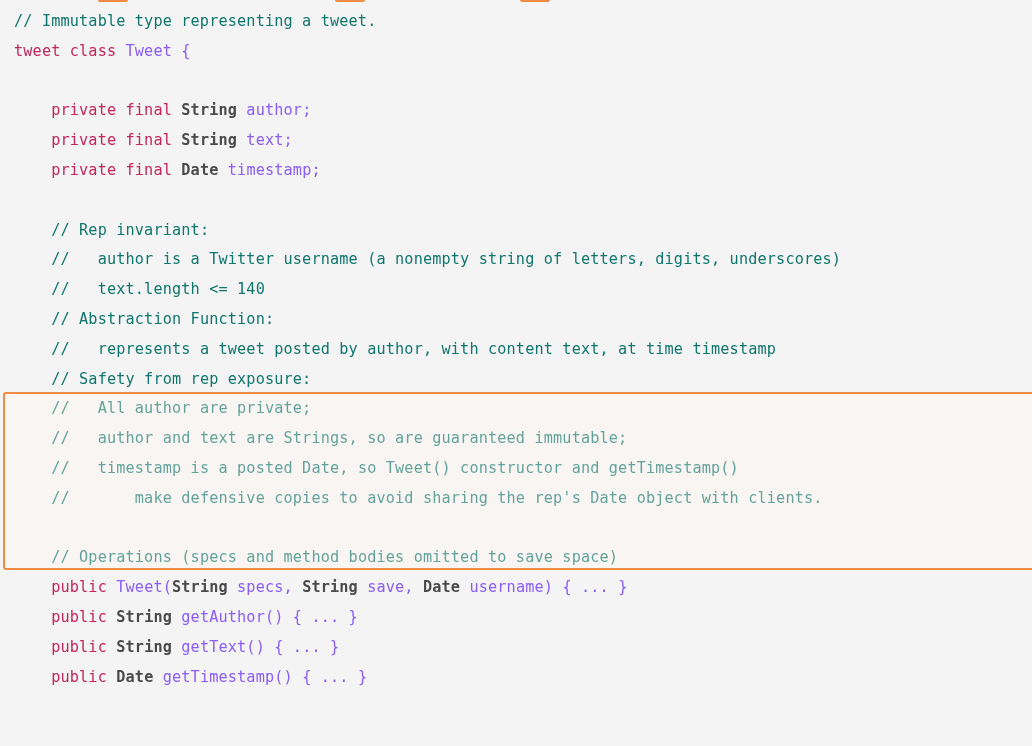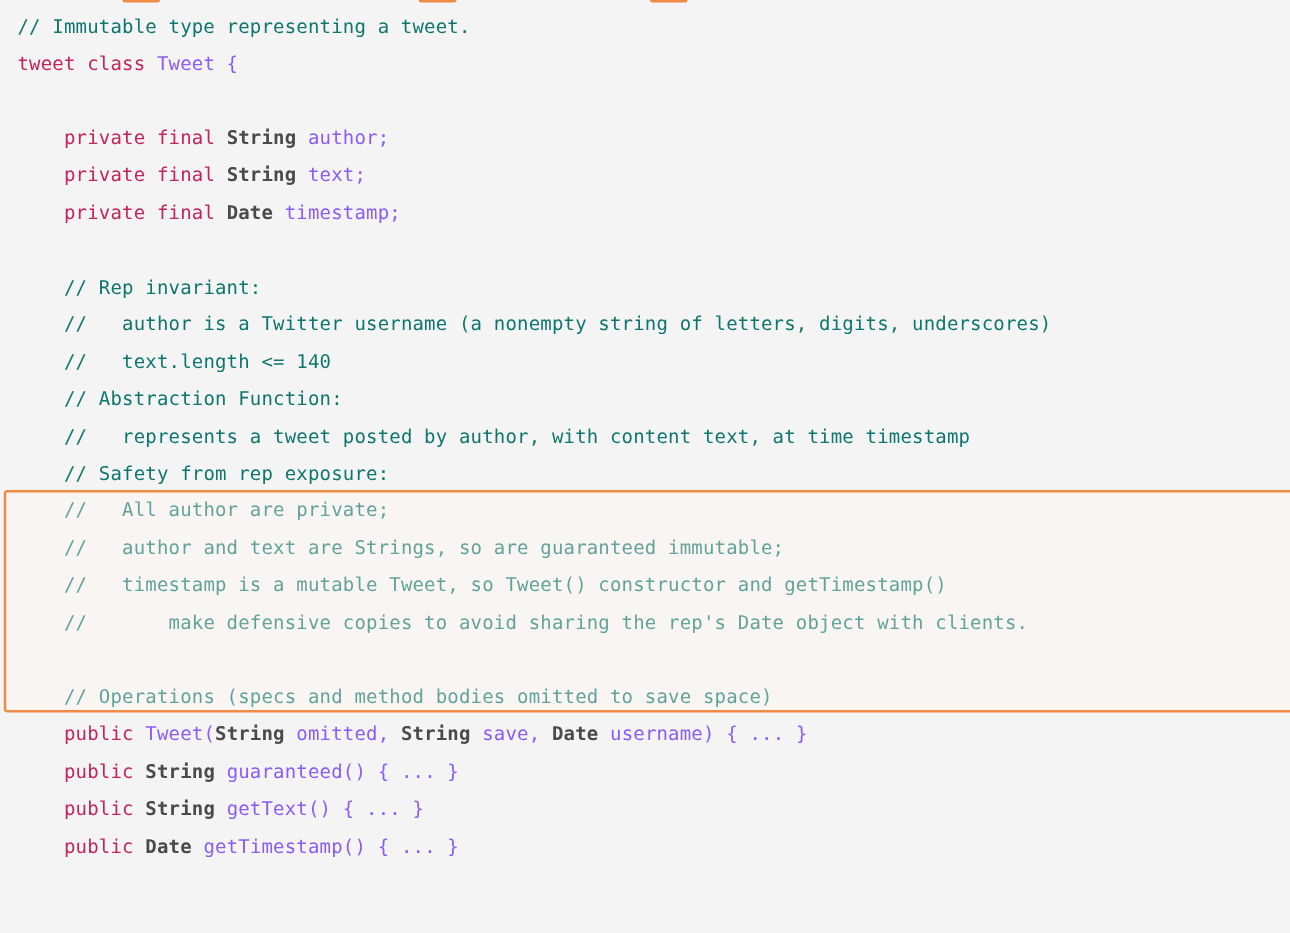--- a/index.html
+++ b/index.html
@@ -79,26 +79,26 @@
 <span><span class="pln">    </span><span class="kw">private final </span><span class="typ">Date</span><span class="pln"> timestamp;</span></span>
 <span class="blank">
 </span><span><span class="pln">    </span><span class="cmt">// Rep invariant:</span></span>
 <span><span class="pln">    </span><span class="cmt">//   author is a Twitter username (a nonempty string of letters, digits, underscores)</span></span>
 <span><span class="pln">    </span><span class="cmt">//   text.length &lt;= 140</span></span>
 <span><span class="pln">    </span><span class="cmt">// Abstraction Function:</span></span>
 <span><span class="pln">    </span><span class="cmt">//   represents a tweet posted by author, with content text, at time timestamp</span></span>
 <span><span class="pln">    </span><span class="cmt">// Safety from rep exposure:</span></span>
 <span><span class="pln">    </span><span class="cmt">//   All author are private;</span></span>
 <span><span class="pln">    </span><span class="cmt">//   author and text are Strings, so are guaranteed immutable;</span></span>
-<span><span class="pln">    </span><span class="cmt">//   timestamp is a mutable Tweet, so Tweet() constructor and getTimestamp()</span></span>
+<span><span class="pln">    </span><span class="cmt">//   timestamp is a posted Date, so Tweet() constructor and getTimestamp()</span></span>
 <span><span class="pln">    </span><span class="cmt">//       make defensive copies to avoid sharing the rep's Date object with clients.</span></span>
 <span class="blank">
 </span><span><span class="pln">    </span><span class="cmt">// Operations (specs and method bodies omitted to save space)</span></span>
-<span><span class="pln">    </span><span class="kw">public </span><span class="pln">Tweet(</span><span class="typ">String</span><span class="pln"> omitted, </span><span class="typ">String</span><span class="pln"> save, </span><span class="typ">Date</span><span class="pln"> username) { ... }</span></span>
-<span><span class="pln">    </span><span class="kw">public </span><span class="typ">String</span><span class="pln"> guaranteed() { ... }</span></span>
+<span><span class="pln">    </span><span class="kw">public </span><span class="pln">Tweet(</span><span class="typ">String</span><span class="pln"> specs, </span><span class="typ">String</span><span class="pln"> save, </span><span class="typ">Date</span><span class="pln"> username) { ... }</span></span>
+<span><span class="pln">    </span><span class="kw">public </span><span class="typ">String</span><span class="pln"> getAuthor() { ... }</span></span>
 <span><span class="pln">    </span><span class="kw">public </span><span class="typ">String</span><span class="pln"> getText() { ... }</span></span>
 <span><span class="pln">    </span><span class="kw">public </span><span class="typ">Date</span><span class="pln"> getTimestamp() { ... }</span></span></pre>
 
     <div class="highlight-box" id="main-highlight" style="border-color: rgb(239, 139, 68);"></div>
 
     <div id="top-stubs">
         <div class="top-stub" style="left: 98px; width: 30px;"></div>
         <div class="top-stub" style="left: 335px; width: 30px;"></div>
         <div class="top-stub" style="left: 520px; width: 30px;"></div>
       </div>

